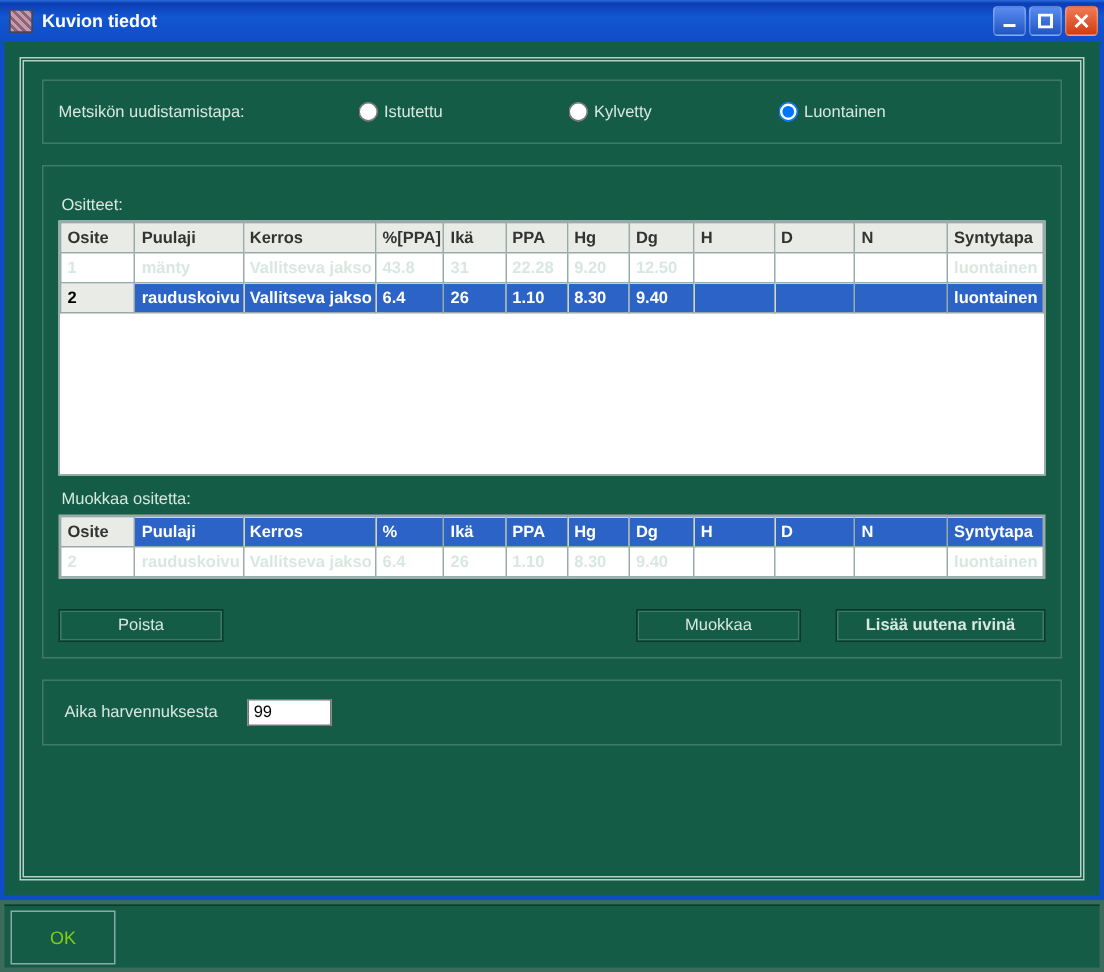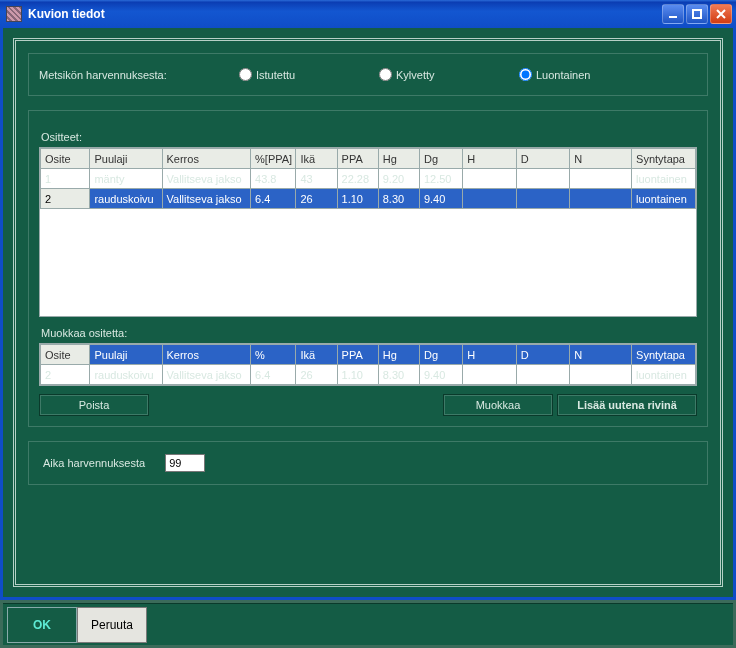--- a/index.html
+++ b/index.html
@@ -76,21 +76,21 @@
   table.data {
     width: 100%;
     border-collapse: collapse;
     background: #fff;
     table-layout: fixed;
   }
   table.data th, table.data td {
     border: 1px solid #9aa;
     padding: 3px 4px;
     text-align: left;
-    font-weight: normal;
+    font-weight: bold;
     font-size: 11px;
     overflow: hidden;
     white-space: nowrap;
     text-overflow: clip;
     height: 20px;
   }
   table.data th {
     background: #e9ece6;
     color:#333;
   }
@@ -112,56 +112,56 @@
   colgroup col.c6 { width:40px; }
   colgroup col.c7 { width:42px; }
   colgroup col.c8 { width:52px; }
   colgroup col.c9 { width:52px; }
   colgroup col.c10{ width:60px; }
   colgroup col.c11{ width:62px; }
 
   .section-label { color:#d8e8e1; margin: 10px 0 4px 2px; }
 
   
-  .btnrow { display:flex; gap:4px; margin-top:8px; }
+  .btnrow { display:flex; gap:23px; margin-top:20px; }
   .btnrow .gap { flex:1; }
   .g-btn {
     background: #145c45;
     color: #d8e8e1;
     border: 1px solid #0a3a2b;
     box-shadow: inset 1px 1px 0 #3e7a67, inset -1px -1px 0 #3e7a67;
     padding: 4px 14px;
     min-width: 110px;
     text-align:center;
     font-size:11px;
     cursor: pointer;
   }
 
   
   .fieldrow { display:flex; align-items:center; gap:20px; color:#d8e8e1; }
   .fieldrow input {
-    width: 40px; height: 18px; font-size:11px;
+    width: 56px; height: 18px; font-size:11px;
     border:1px solid #777; padding:1px 3px;
   }
 
   
   .bottombar {
     position:absolute; left:3px; right:3px; bottom:3px; height:42px;
     background:#145c45;
     border-top:1px solid #0a3a2b;
     display:flex; align-items:flex-end; padding:0 4px 2px 4px;
   }
   .tabbtn {
     min-width:70px; height:36px;
     border:1px solid #7a7a7a;
     display:flex; align-items:center; justify-content:center;
     font-size:12px;
     margin-right:0;
   }
-  .tabbtn.ok { background:#145c45; color:#5eead4; border-color:#8aa;font-weight:bold; }
+  .tabbtn.ok { background:#145c45; color:#84cc16; border-color:#8aa; }
   .tabbtn.cancel { background:#e5e5e0; color:#000; }
 </style>
 </head>
 <body>
 
 <div class="titlebar">
   <div class="appicon"></div>
   <div class="title">Kuvion tiedot</div>
   <div class="spacer"></div>
   <div class="winbtn">
@@ -179,21 +179,21 @@
         <path d="M1 1 L9 9 M9 1 L1 9" stroke="#fff" stroke-width="2"></path>
       </svg>
   </div>
 </div>
 
 <div class="client">
   <div class="frame">
 
     <div class="group" style="padding:14px 10px;">
       <div class="radiorow">
-        <div class="lbl">Metsikön harvennuksesta:</div>
+        <div class="lbl">Metsikön uudistamistapa:</div>
         <label class="opt">
           <input type="radio" name="regen" style="">
           <span>Istutettu</span>
         </label>
         <label class="opt">
           <input type="radio" name="regen" style="">
           <span>Kylvetty</span>
         </label>
         <label class="opt">
           <input type="radio" name="regen" checked="" style="">
@@ -236,21 +236,21 @@
               <th>N</th>
               <th>Syntytapa</th>
             </tr>
           </thead>
           <tbody id="ositteet-body">
               <tr>
                 <td>1</td>
                 <td>mänty</td>
                 <td>Vallitseva jakso</td>
                 <td>43.8</td>
-                <td>43</td>
+                <td>31</td>
                 <td>22.28</td>
                 <td>9.20</td>
                 <td>12.50</td>
                 <td></td>
                 <td></td>
                 <td></td>
                 <td>luontainen</td>
               </tr>
               <tr class="selected">
                 <td>2</td>
@@ -337,16 +337,13 @@
       </div>
     </div>
 
   </div>
 </div>
 
 <div class="bottombar">
   <div class="tabbtn ok">
     <span>OK</span>
   </div>
-  <div class="tabbtn cancel">
-    <span>Peruuta</span>
-  </div>
 </div>
 
 </body></html>

